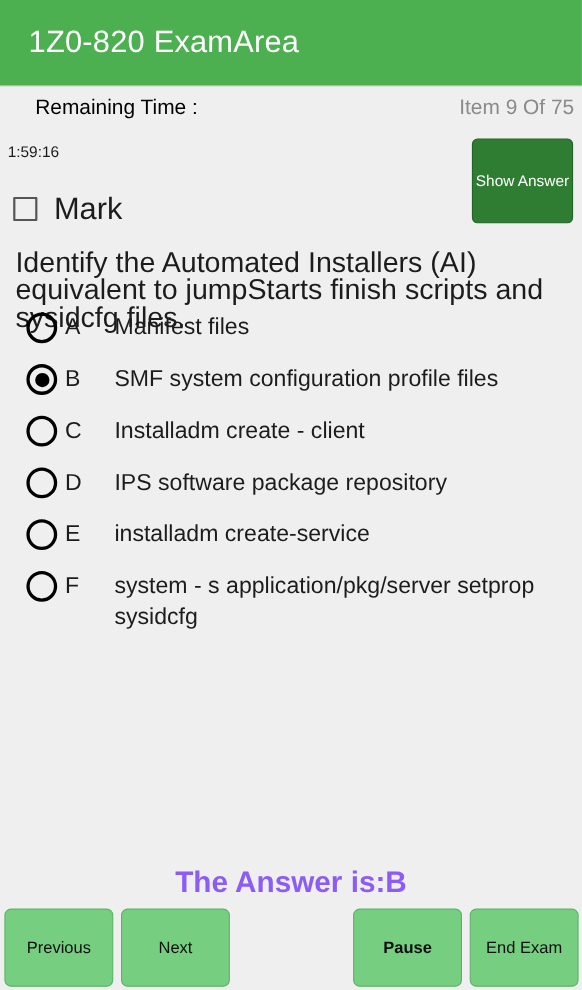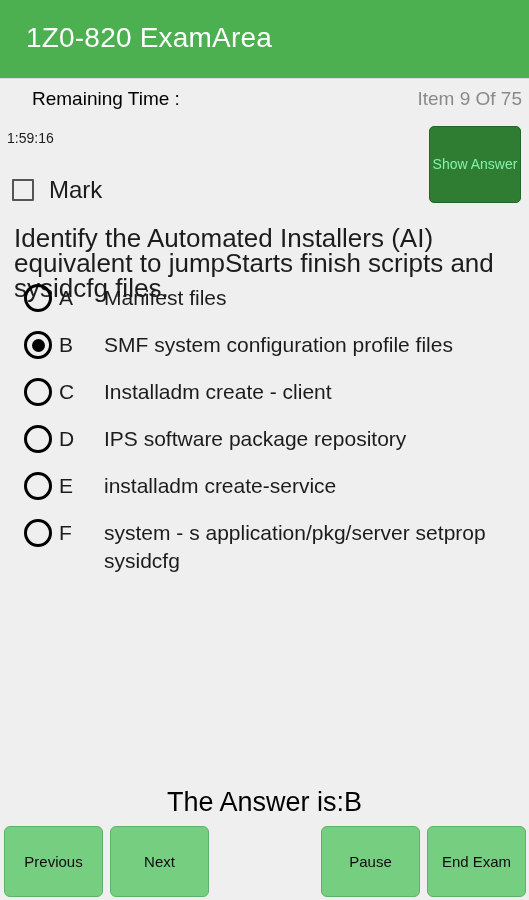--- a/index.html
+++ b/index.html
@@ -83,40 +83,40 @@
   #mark-checkbox {
     width: 22px;
     height: 22px;
     border: 2px solid #555555;
     background: transparent;
     box-sizing: border-box;
     border-radius: 1px;
   }
   #mark-label {
     margin-left: 15px;
-    font-size: 24px;
+    font-size: 28px;
     color: #1c1c1c;
     white-space: nowrap;
   }
 
   
   #show-answer-button {
     position: absolute;
     left: 429px;
     top: 126px;
     width: 92px;
     height: 77px;
     background: #2e7d32;
     border: 1px solid #256428;
     border-radius: 5px;
     box-sizing: border-box;
     display: flex;
     align-items: center;
     justify-content: center;
-    color: #86efac;
+    color: #ffffff;
     font-size: 14px;
     cursor: pointer;
     text-align: center;
     line-height: 1.1;
   }
 
   
   #question-text {
     position: absolute;
     left: 14px;
@@ -181,22 +181,22 @@
   }
 
   
   #answer-banner {
     position: absolute;
     left: 0;
     top: 787px;
     width: 529px;
     text-align: center;
     font-size: 27px;
-    font-weight: normal;
-    color: #000000;
+    font-weight: bold;
+    color: #8b5cf6;
   }
 
   
   #bottom-bar {
     position: absolute;
     left: 0;
     top: 826px;
     width: 429px;
     height: 74px;
   }
@@ -212,21 +212,21 @@
     display: flex;
     align-items: center;
     justify-content: center;
     font-size: 15px;
     color: #0d0d0d;
     cursor: pointer;
     white-space: nowrap;
   }
   #previous-button { left: 4px; }
   #next-button     { left: 110px; }
-  #pause-button    { left: 321px; }
+  #pause-button    { left: 321px; font-weight: bold; }
   #end-exam-button { left: 427px; }
 </style>
 </head>
 <body>
 
 <div id="app-bar">
   <div id="app-title">1Z0-820 ExamArea</div>
 </div>
 
 <div id="info-strip">

